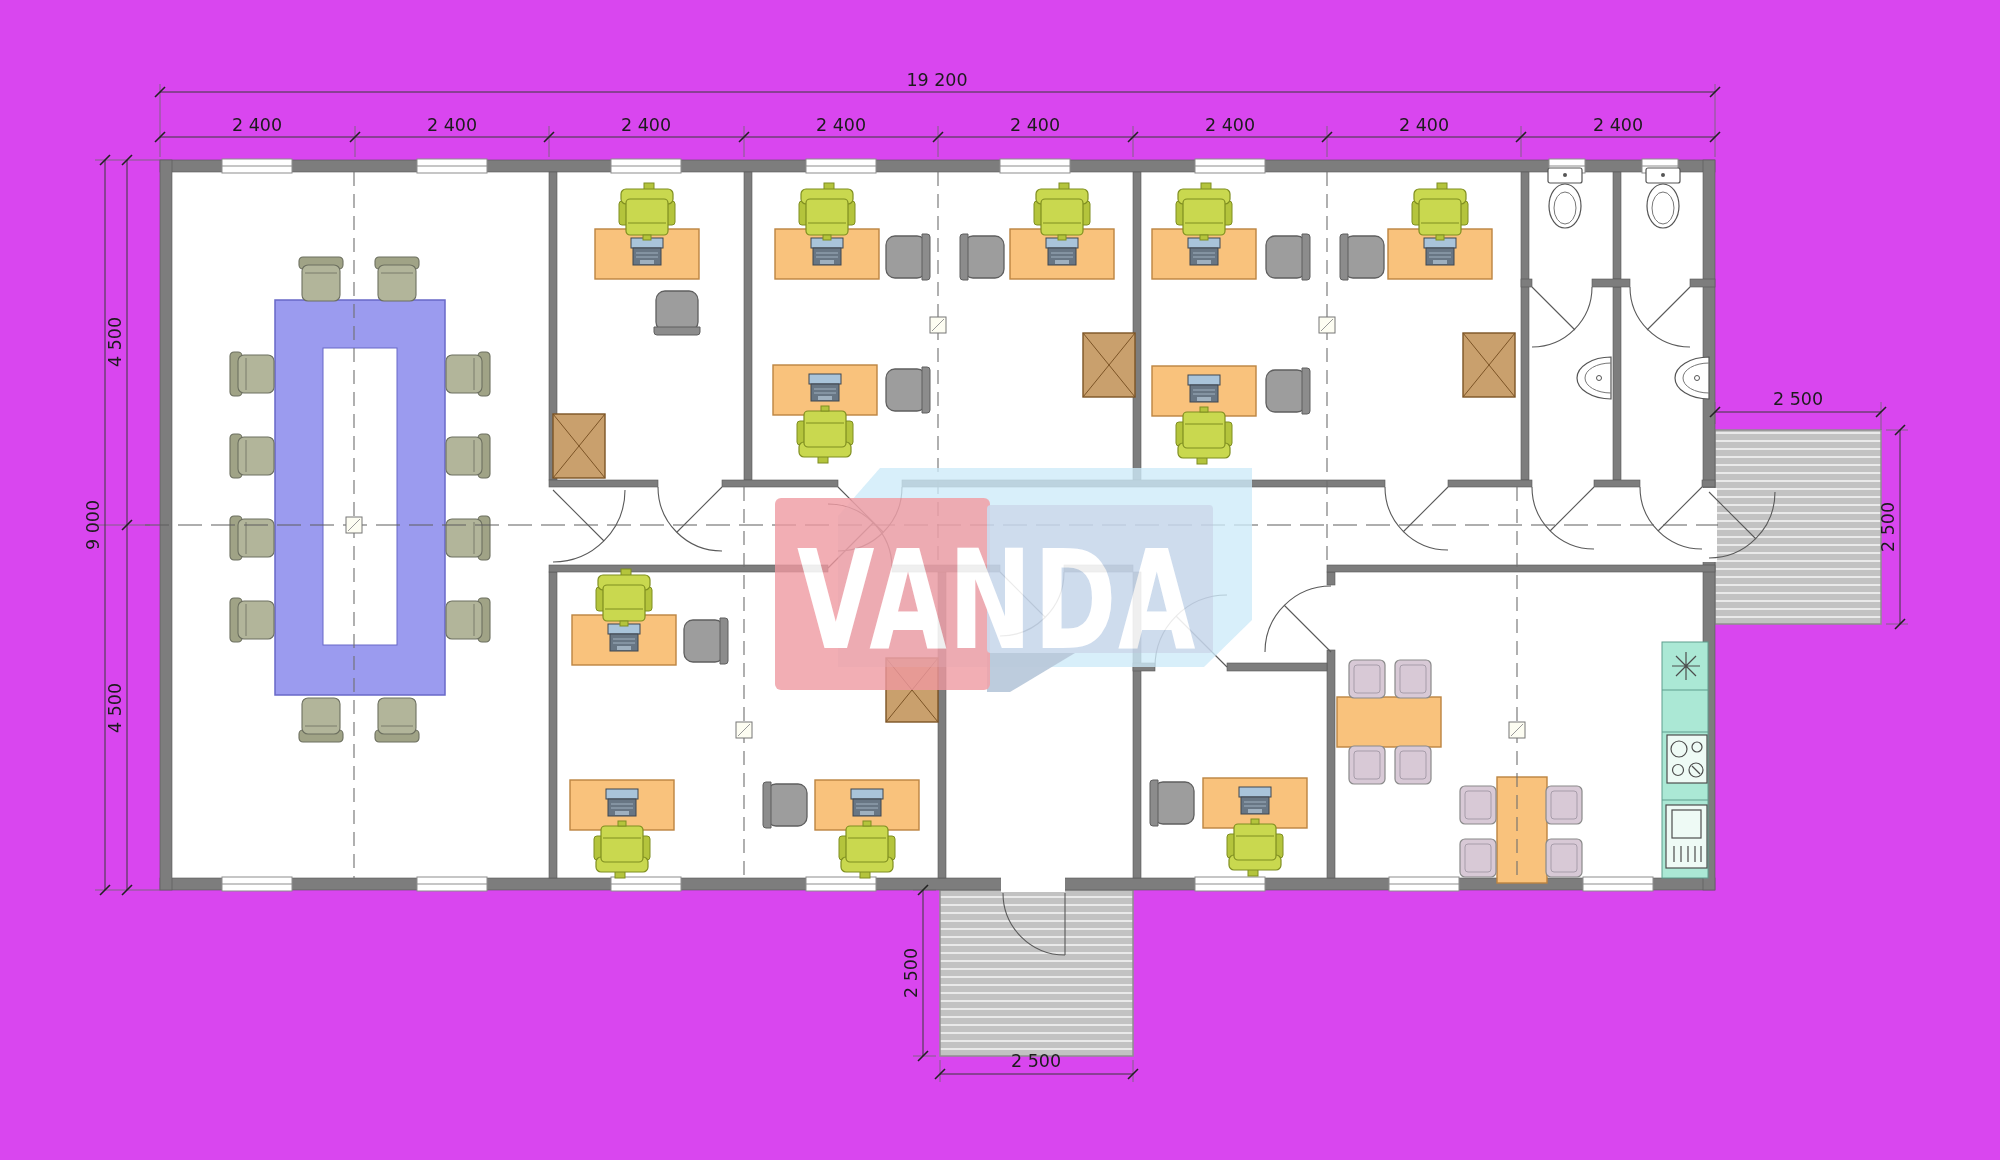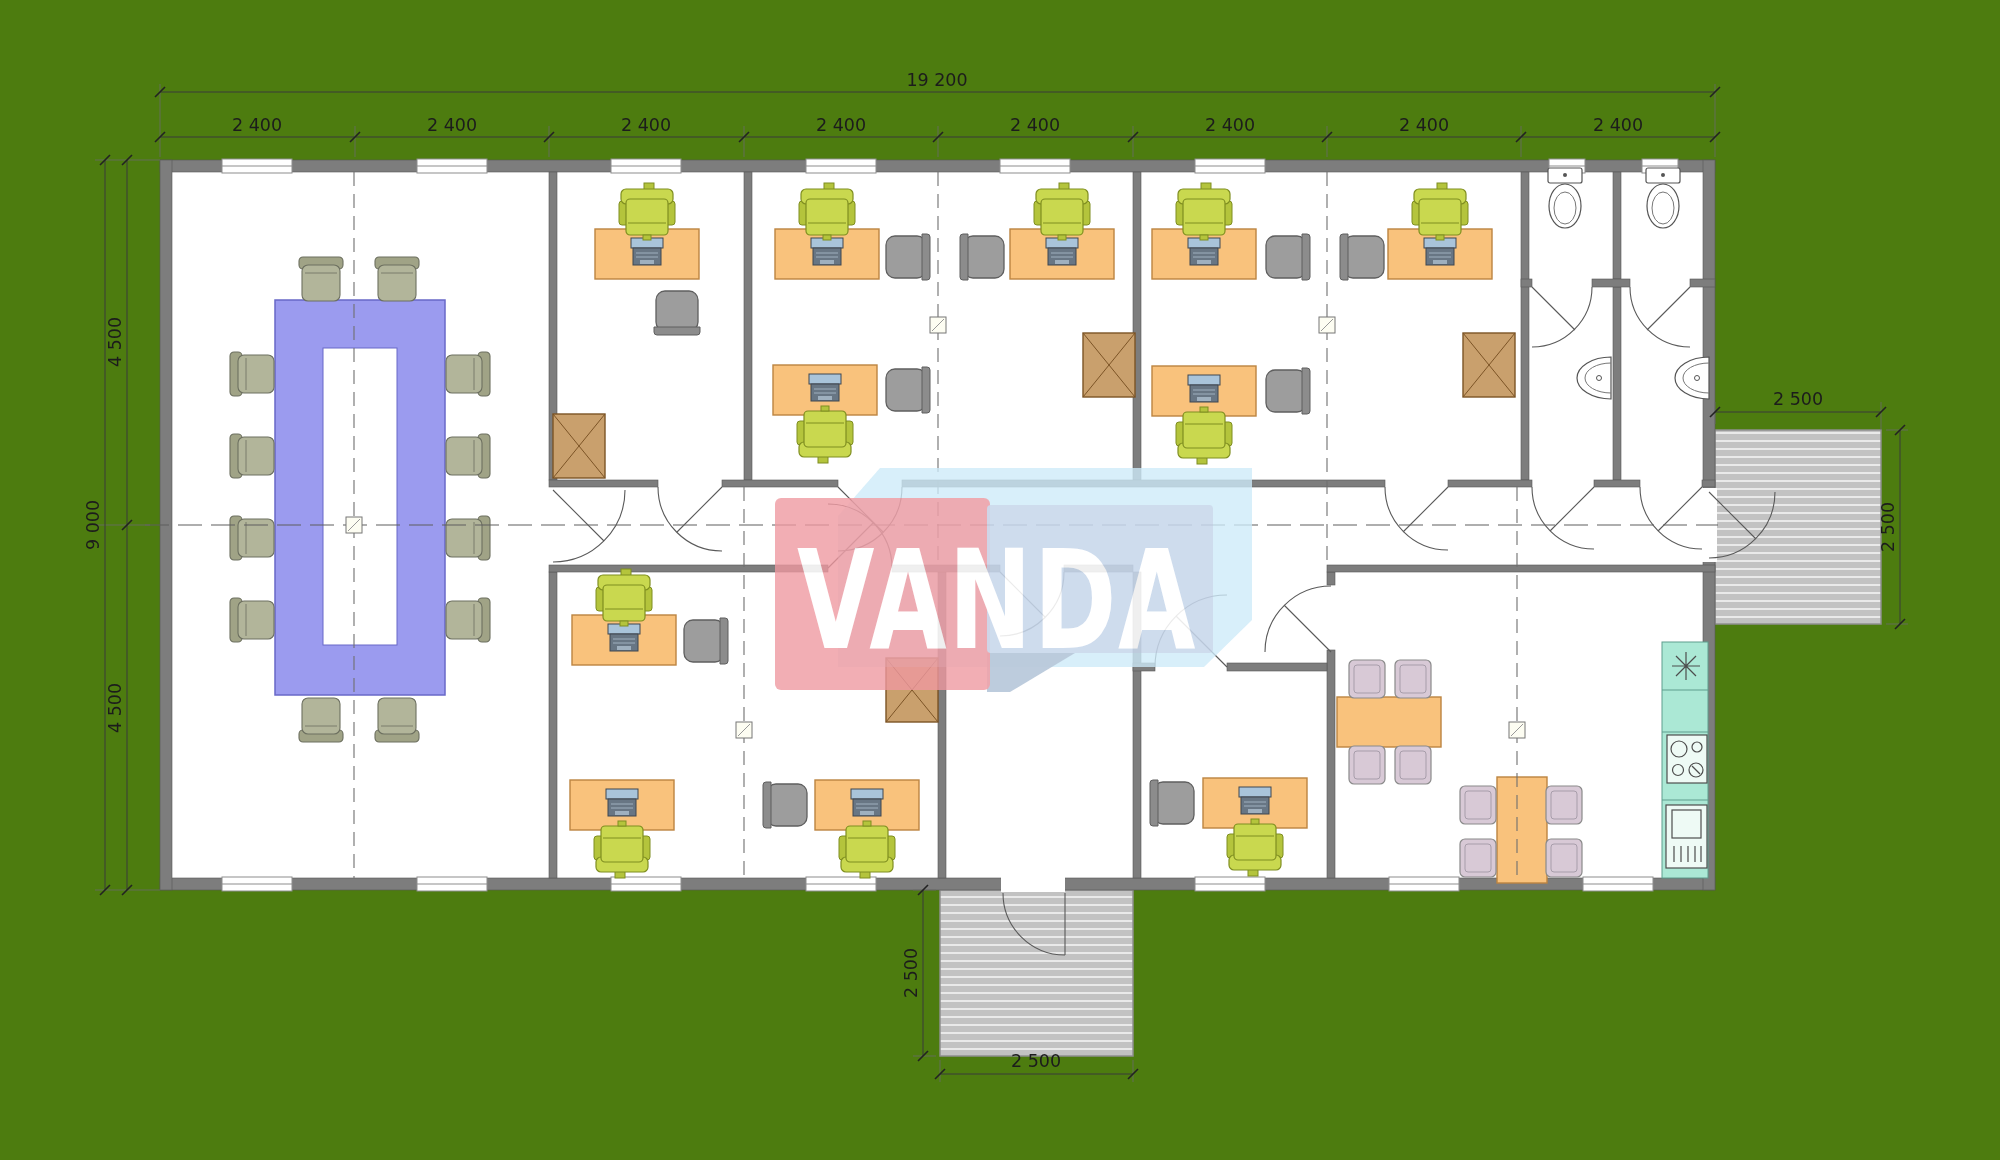--- a/index.html
+++ b/index.html
@@ -1,16 +1,16 @@
 <!DOCTYPE html>
 <html><head>
 <meta charset="utf-8">
 <style>
   html,body{margin:0;padding:0;background:#fff;}
-  .stage{position:relative;width:2000px;height:1160px;background:#4d7c0f;overflow:hidden;
+  .stage{position:relative;width:2000px;height:1160px;background:#d946ef;overflow:hidden;
          font-family:"DejaVu Sans", sans-serif;}
   svg{position:absolute;left:0;top:0;}
   .wall{fill:#7d7d7d;stroke:#585858;stroke-width:.6;}
   .dim{stroke:#3a3a3a;stroke-width:1;}
   .ext{stroke:#6a6a6a;stroke-width:.8;}
   .tick{stroke:#222;stroke-width:1.6;}
   .dimtext{font-size:17.5px;fill:#1c1c1c;}
   .door{stroke:#5a5a5a;stroke-width:1.1;fill:none;}
   .grid{stroke:#6f6f6f;stroke-width:1.1;stroke-dasharray:14 8;fill:none;}
   .cline{stroke:#5f5f5f;stroke-width:1.1;stroke-dasharray:24 9;fill:none;}

